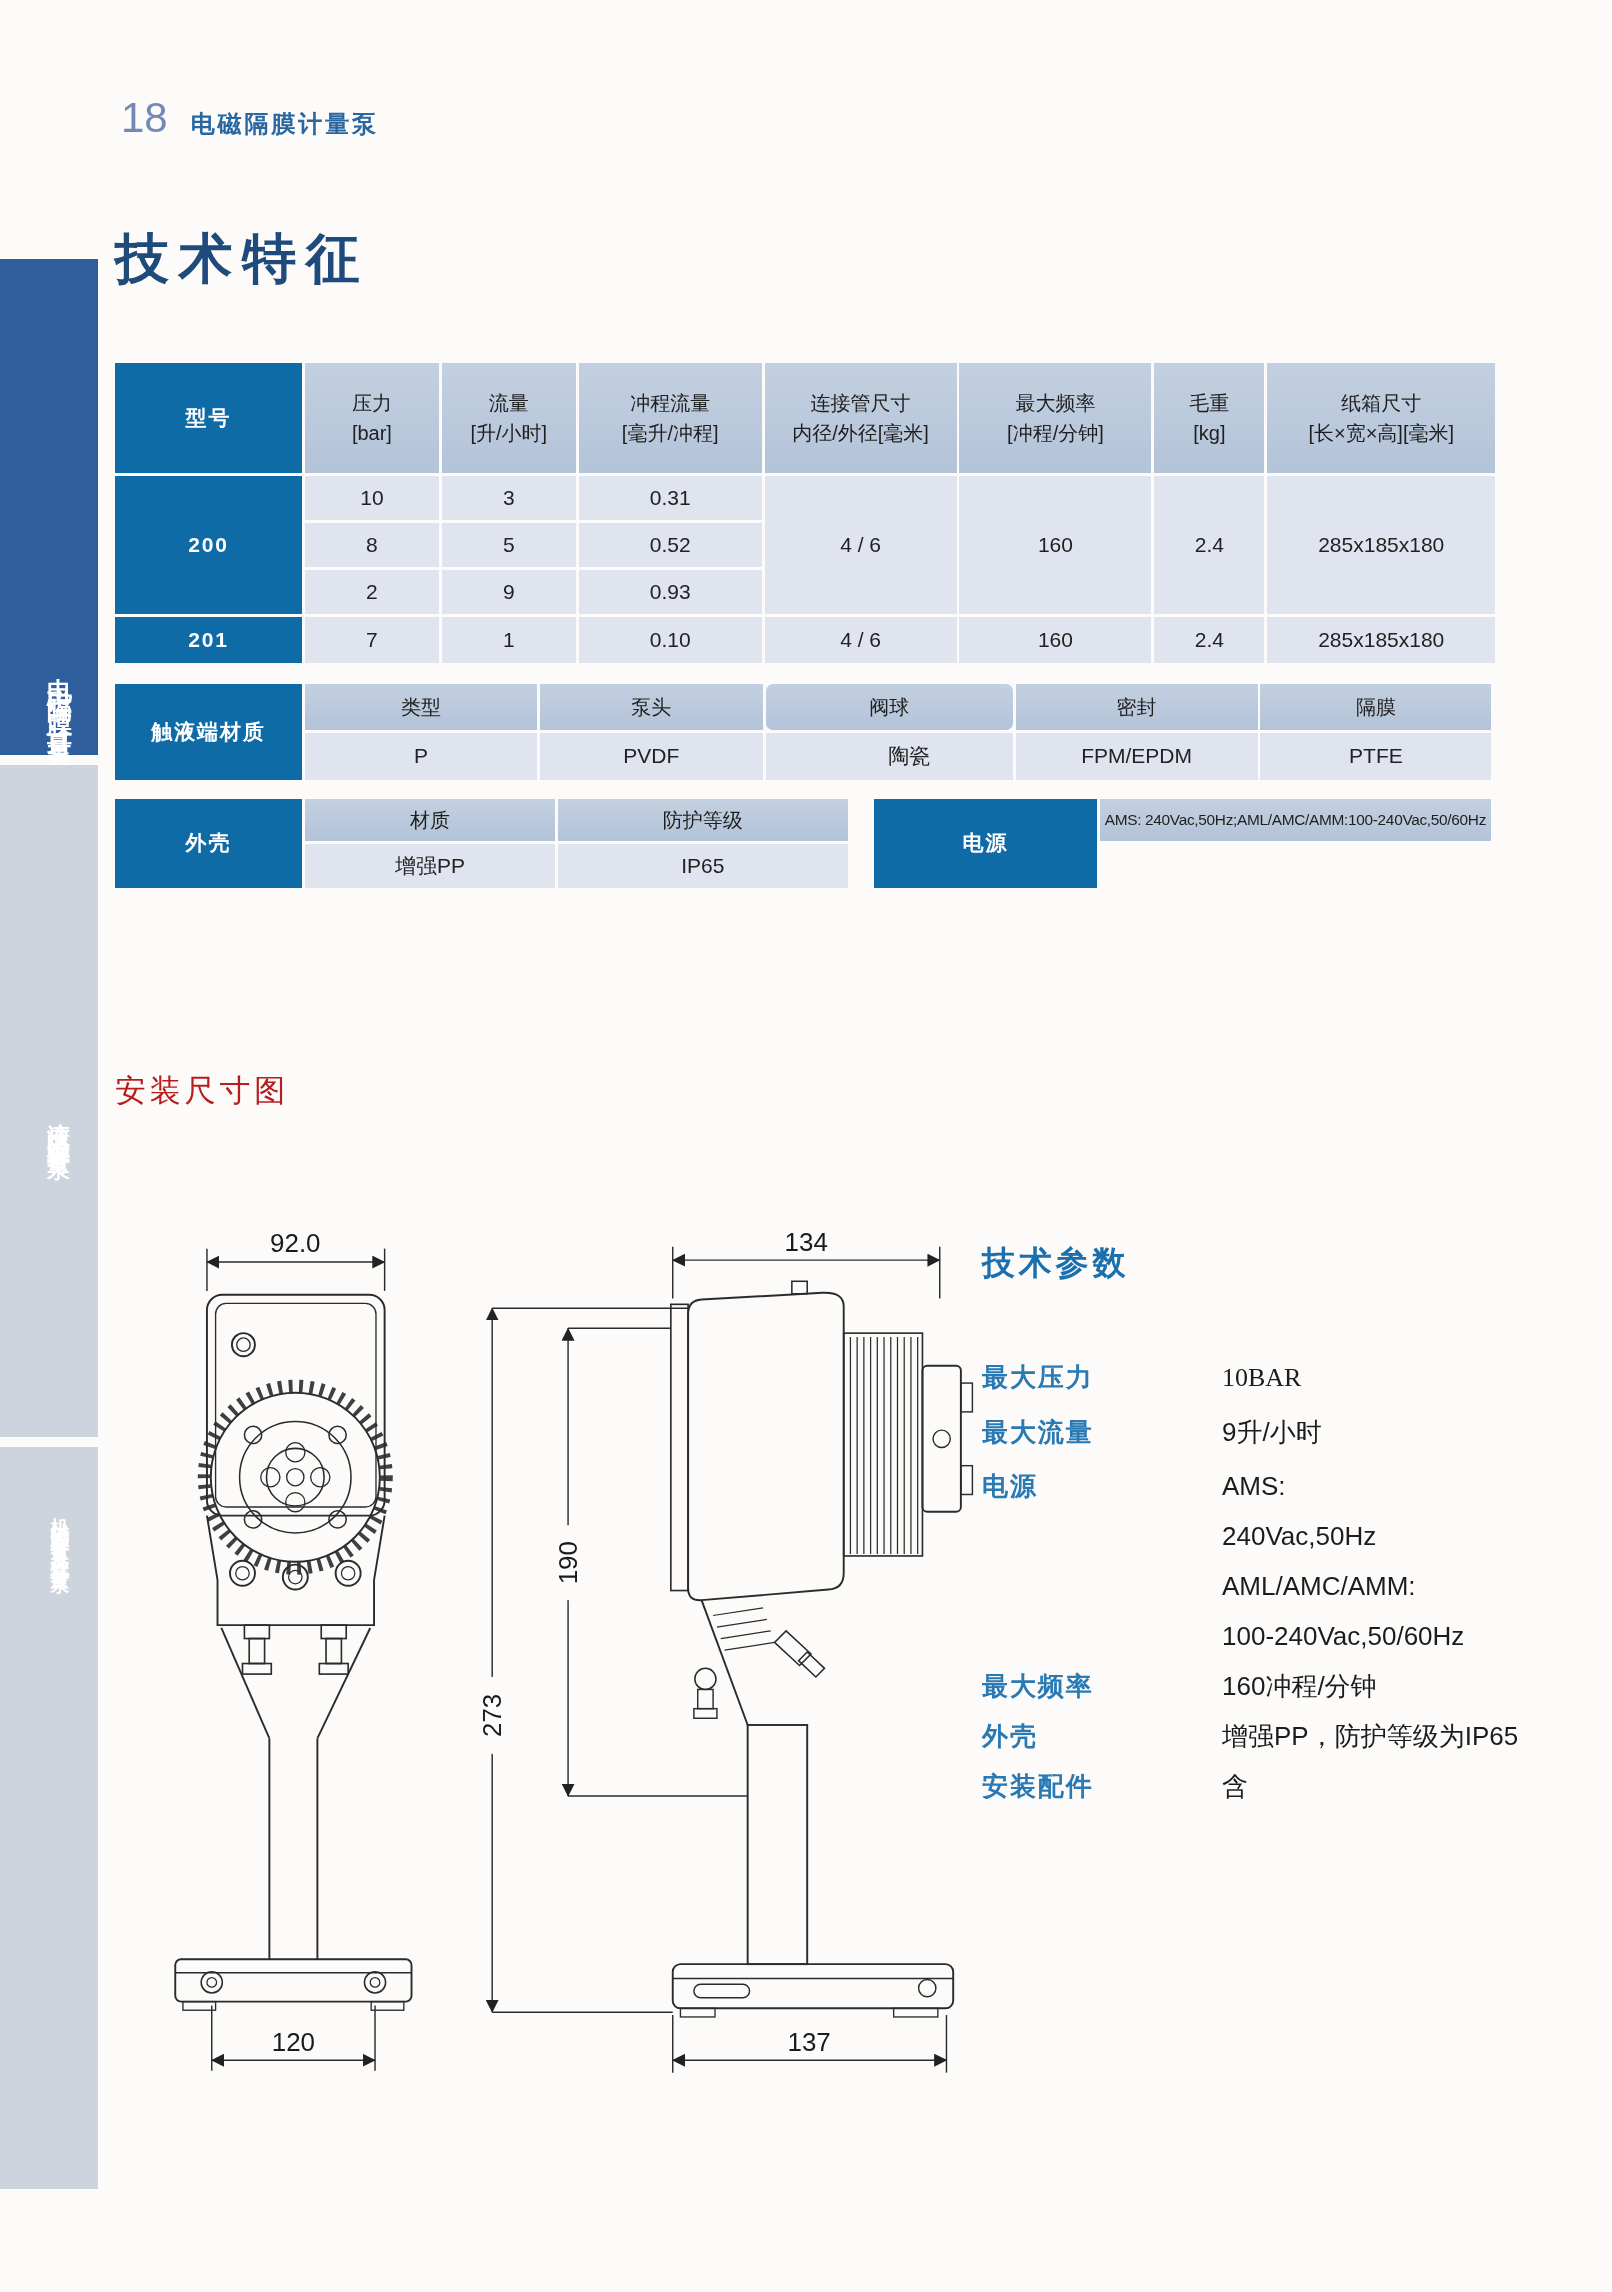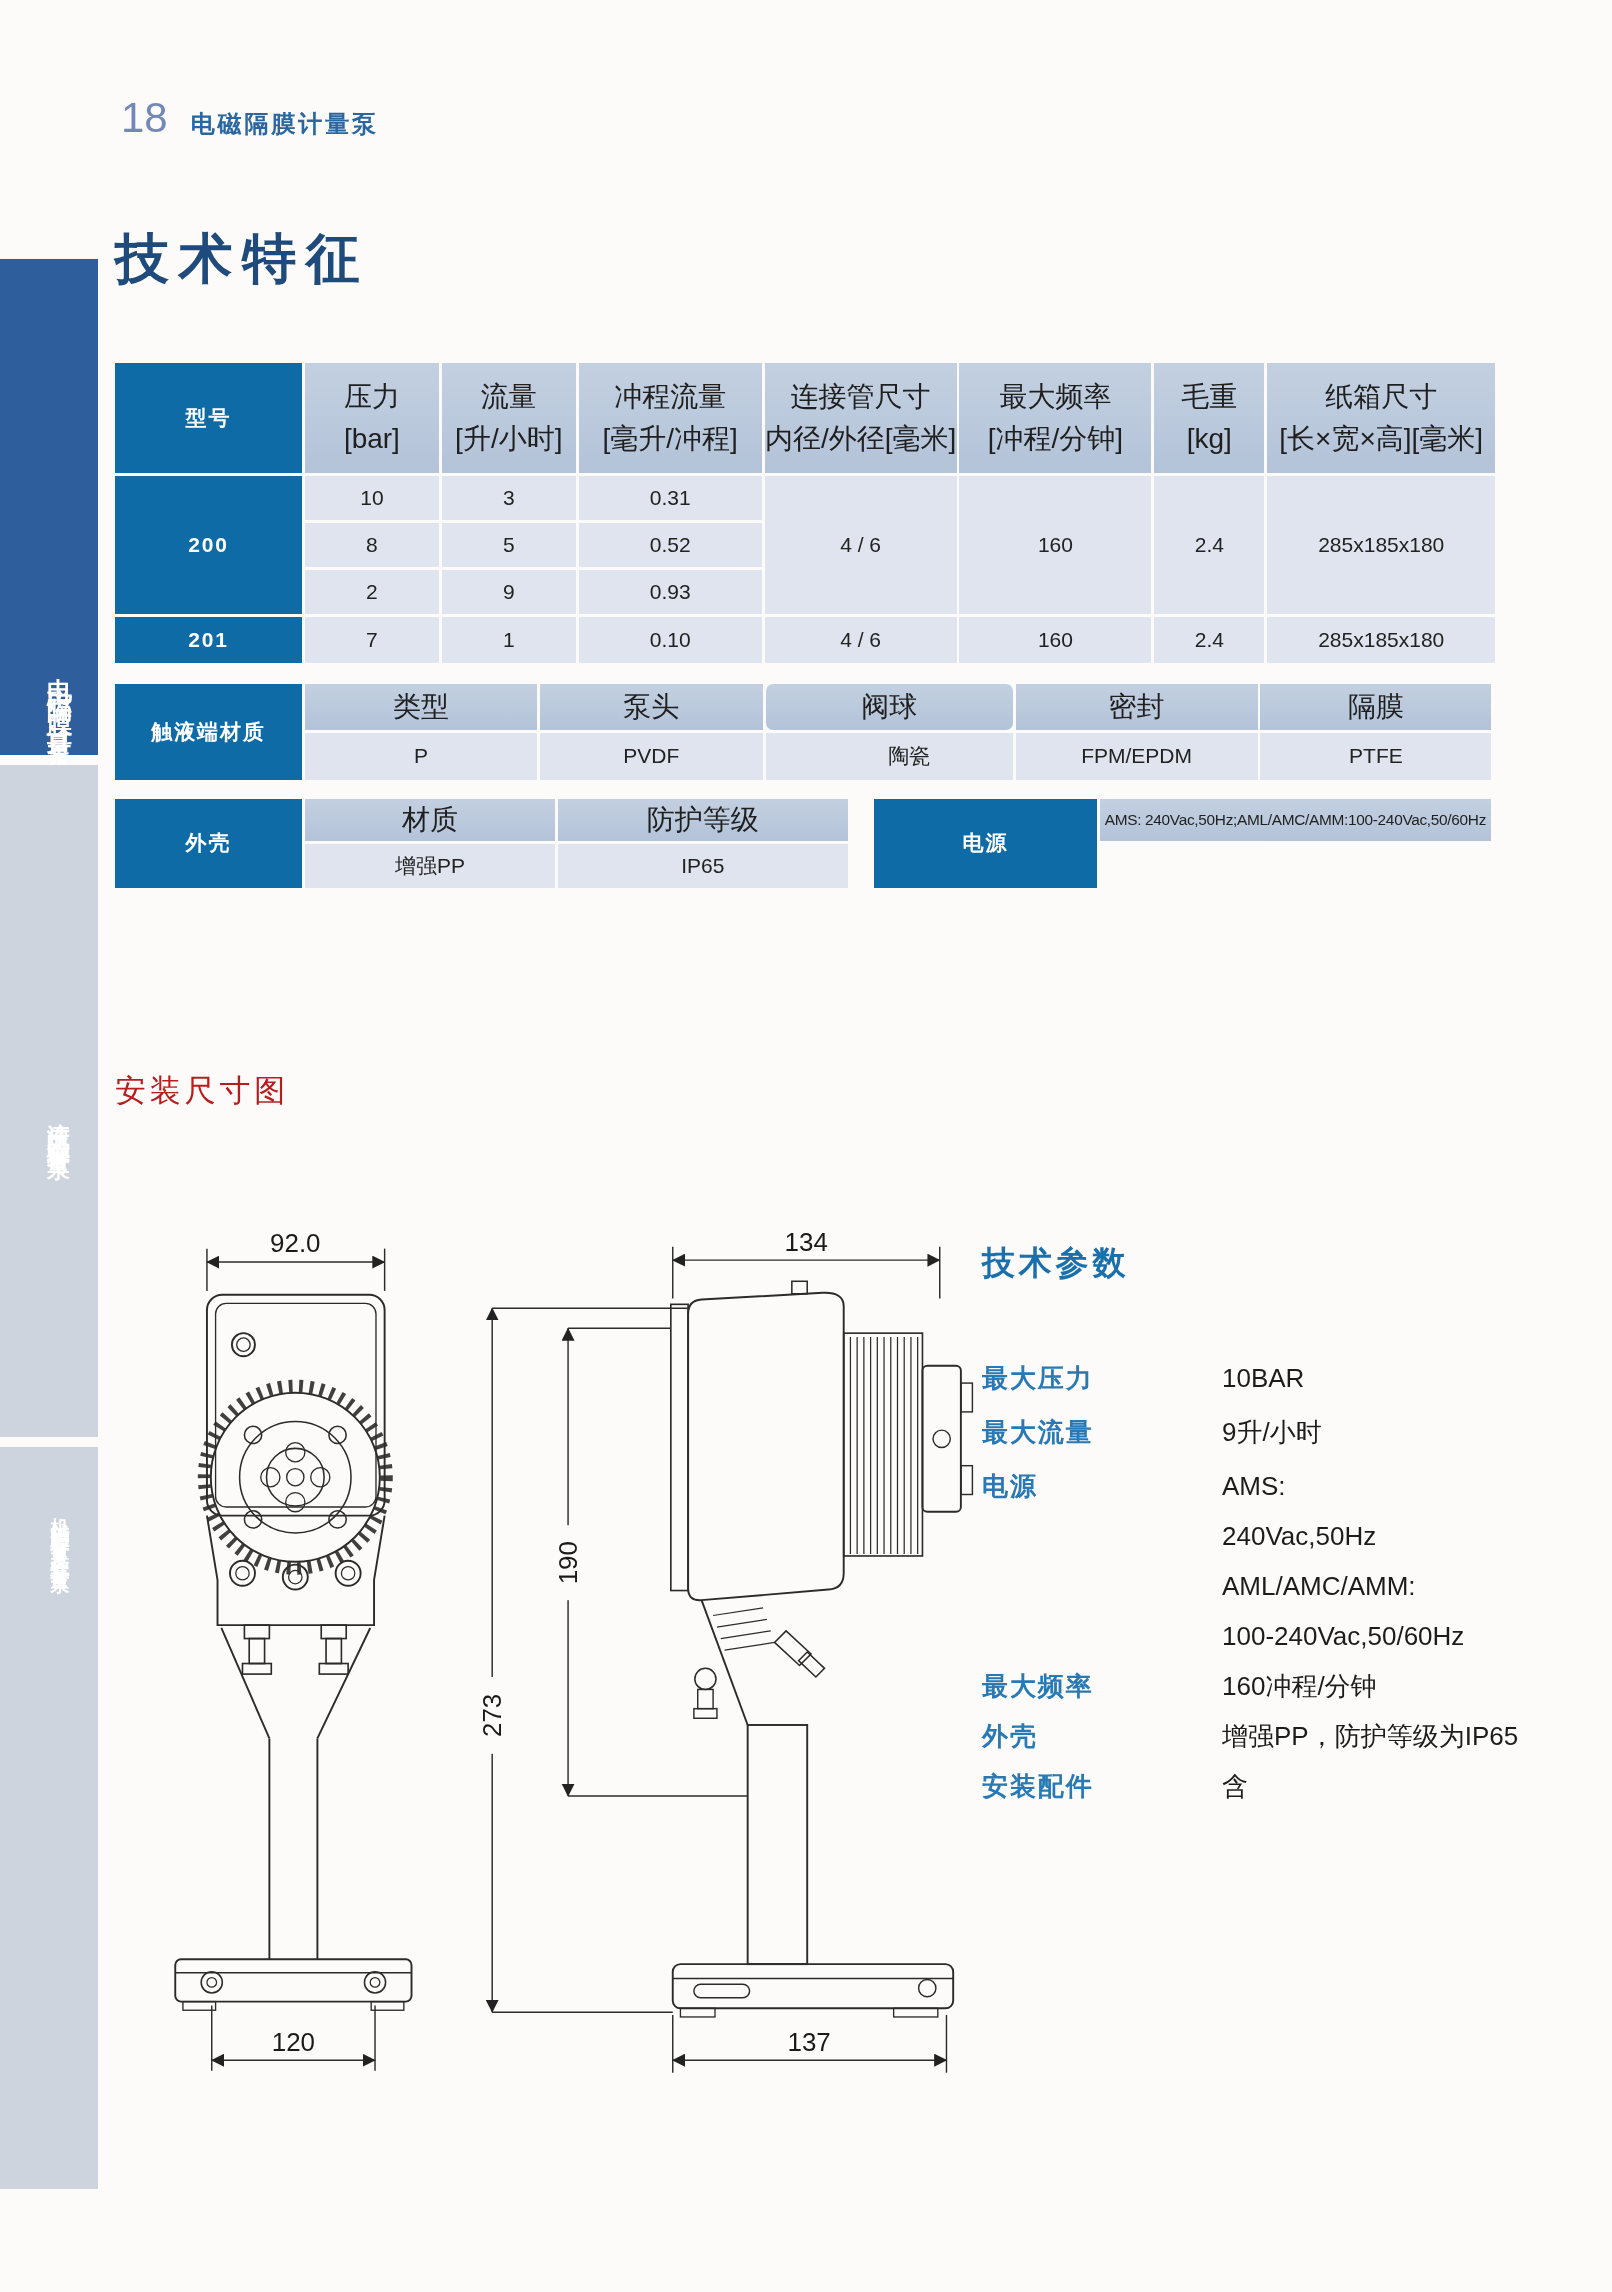--- a/index.html
+++ b/index.html
@@ -16,21 +16,21 @@
   
   .pagehead { position:absolute; left:121px; top:94px; display:flex; align-items:baseline; gap:23px; }
   .pnum { font-size:42px; color:#7289b8; font-weight:normal; }
   .psec { font-size:24px; font-weight:bold; color:#2a67a1; letter-spacing:2.9px; }
   .main-title { position:absolute; left:115px; top:223px; font-size:54px; font-weight:bold; color:#1e4a7c; letter-spacing:9.6px; }
 
   
   .grid { position:absolute; display:grid; gap:2.9px; background:transparent; }
   .cell { display:flex; flex-direction:column; align-items:center; justify-content:center; text-align:center; }
   .cell.blue { background:#0e6ba6; color:#ffffff; font-weight:bold; font-size:21px; letter-spacing:1.9px; }
-  .cell.hdr { background:linear-gradient(180deg,#c3d0e1,#b3c3d8); color:#1f1f1f; font-size:28px; line-height:1.5; }
+  .cell.hdr { background:linear-gradient(180deg,#c3d0e1,#b3c3d8); color:#1f1f1f; font-size:20px; line-height:1.5; }
   .cell.data { background:#dfe4ee; color:#222222; font-size:21px; }
   .spec { left:115px; top:363px; grid-template-columns:187px 134px 134px 183px 192px 192px 110px 228px; grid-template-rows:110px 44px 44px 44px 46px; }
   .mats { left:115px; top:684px; grid-template-columns:187px 232px 223px 247px 242px 231px; grid-template-rows:46px 47px; }
   .house { left:115px; top:799px; grid-template-columns:187px 250px 290px; grid-template-rows:42px 44px; }
   .power { left:874px; top:799px; grid-template-columns:223px 391px; grid-template-rows:42px 44px; }
   .cell.small { font-size:15.4px; letter-spacing:-0.3px; }
   .cell.semib { font-weight:bold; font-size:20px; letter-spacing:1px; }
 
   
   .inst-title { position:absolute; left:115px; top:1070px; font-size:31px; font-weight:normal; color:#b91c1c; letter-spacing:3.8px; }
@@ -310,21 +310,21 @@
     <text class="dimnum" x="175" y="895" text-anchor="middle">120</text>
     <text class="dimnum" x="709" y="62" text-anchor="middle">134</text>
     <text class="dimnum" transform="rotate(-90 461 387)" x="461" y="396" text-anchor="middle">190</text>
     <text class="dimnum" transform="rotate(-90 382 546)" x="382" y="555" text-anchor="middle">273</text>
     <text class="dimnum" x="712" y="895" text-anchor="middle">137</text>
   </svg>
 
   <div class="tp-title">技术参数</div>
 
   <div class="tp-list">
-    <div class="tp-row" style="height:54px;">
+    <div class="tp-row" style="height:54px;font-family:Liberation Serif, serif;">
       <div class="tp-label">最大压力</div>
       <div class="tp-value">10BAR</div>
     </div>
     <div class="tp-row" style="height:54px;">
       <div class="tp-label">最大流量</div>
       <div class="tp-value">9升/小时</div>
     </div>
     <div class="tp-row">
       <div class="tp-label">电源</div>
       <div>

